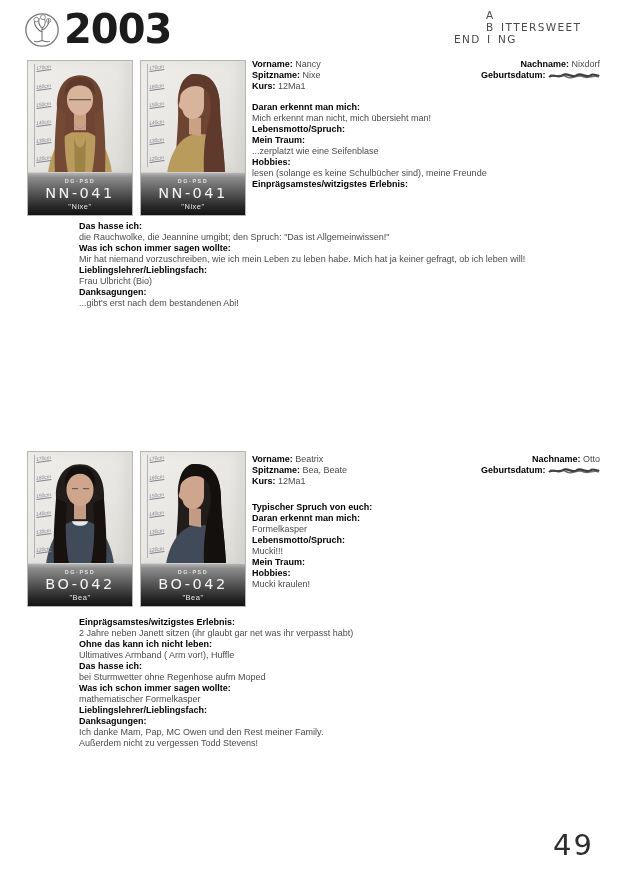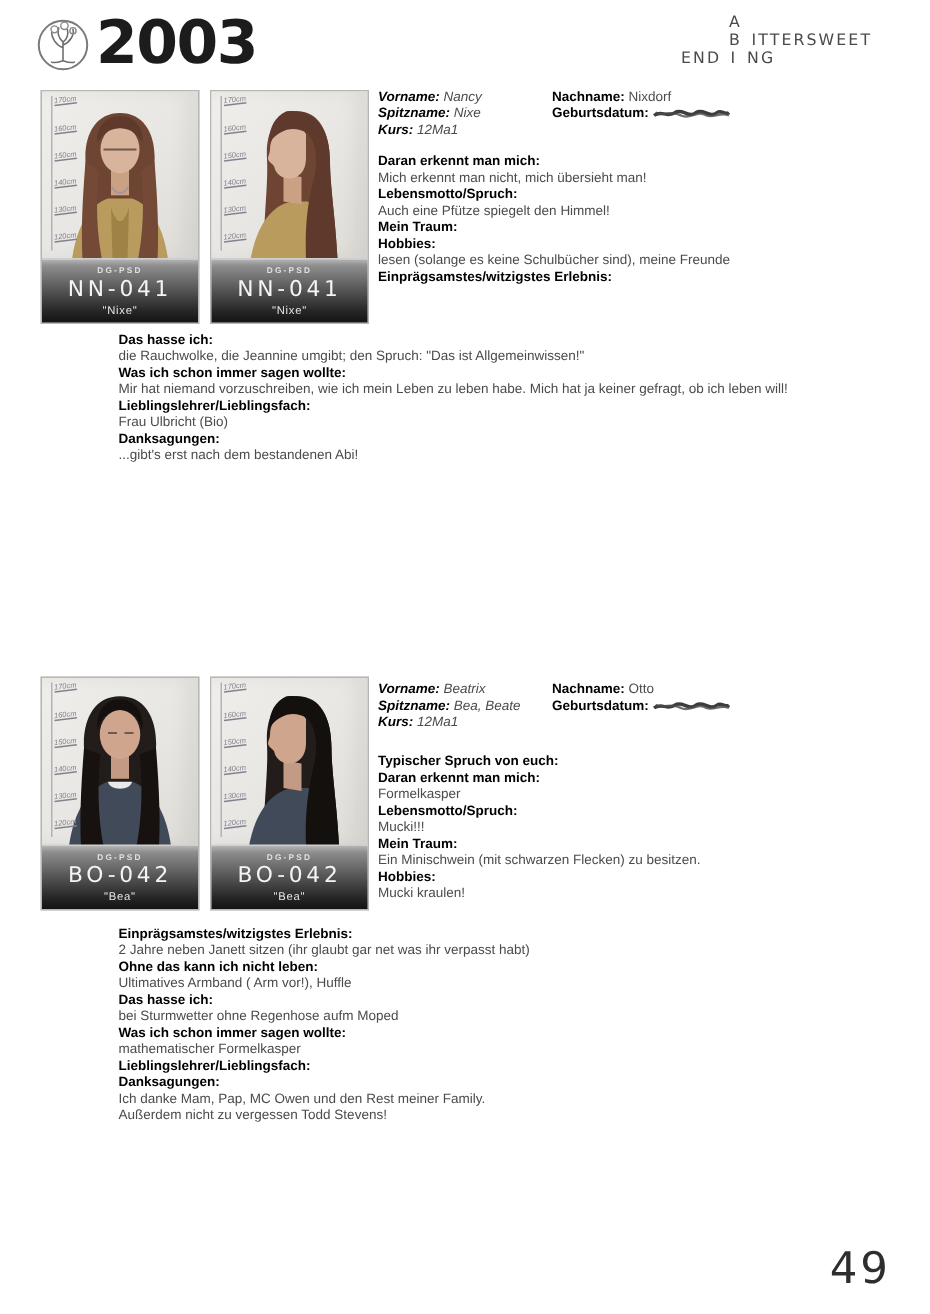--- a/index.html
+++ b/index.html
@@ -14,21 +14,21 @@
        color:#4a4a4a;font-family:"DejaVu Sans",sans-serif;}
   .abi .row{position:relative;height:12px;}
   .abi .row span{position:absolute;white-space:nowrap;}
   .abi .a{left:34px;} .abi .b{left:34px;} .abi .rest{left:49px;text-align:center;}
   .abi .end{left:2px;} .abi .i{left:35px;} .abi .ng{left:46px;}
 
   
   .photos{position:absolute;left:27px;width:218px;}
   .p0 .photos{top:60px;} .p1 .photos{top:451px;}
   .mugshot{position:absolute;top:0;width:104px;height:154px;border:1px solid #b8b6b2;
-           background:#e5e5e5;margin:0;}
+           background:#a16207;margin:0;}
   .mugshot.front{left:0;} .mugshot.side{left:113px;}
   .photo-area{position:absolute;left:0;top:0;right:0;height:112px;overflow:hidden;
               background:linear-gradient(135deg,#f0eeea 0%,#e8e6e2 55%,#dddbd6 100%);
               box-shadow:inset -8px 0 12px rgba(0,0,0,.05);}
   .photo-area svg{position:absolute;left:0;top:0;width:100%;height:100%;}
   .ruler{position:absolute;left:3px;top:0;bottom:0;width:26px;z-index:3;}
   .ruler:before{content:"";position:absolute;left:3px;top:3px;bottom:6px;border-left:1px solid #9a9aa4;opacity:.7;}
   .ruler span{position:absolute;left:5px;font-size:5px;font-style:italic;color:#82828e;
               transform:rotate(-7deg);text-decoration:underline;}
   .ruler span:nth-child(1){top:3px;} .ruler span:nth-child(2){top:22px;}
@@ -39,21 +39,21 @@
          border-top:1px solid #cfcfcf;}
   .plate-small{font-size:5.5px;font-weight:bold;letter-spacing:1.5px;color:#e0e0e0;padding-top:5px;}
   .plate-big{font-size:14.5px;letter-spacing:2.5px;color:#f4f4f4;margin-top:1px;
              font-family:"DejaVu Sans",sans-serif;}
   .plate-nick{font-size:7.5px;color:#e8e8e8;margin-top:1px;letter-spacing:.5px;}
 
   
   .info-col{position:absolute;left:252px;width:348px;font-size:9px;line-height:11px;}
   .p0 .info-col{top:59px;} .p1 .info-col{top:454px;}
   .fields{display:grid;grid-template-columns:116px 1fr;}
-  .fields .c1{grid-column:1;font-style:italic;} .fields .c2{grid-column:2;}
+  .fields .c1{grid-column:1;} .fields .c2{grid-column:2;text-align:right;}
   .fld b{color:#000;} .fld span{color:#4b4b4b;}
   .qa{margin-top:10px;} .p1 .info-col .qa{margin-top:15px;}
   .qa-item .qa-label{font-weight:bold;color:#000;}
   .qa-item .qa-value{color:#4b4b4b;}
   .qa-full{position:absolute;left:42px;width:572px;font-size:9px;line-height:11px;margin-left:37px;}
   .p0 .qa-full{top:221px;} .p1 .qa-full{top:617px;}
   .scribble{display:inline-block;vertical-align:-2px;}
 
   .page-number{position:absolute;right:26px;top:828px;font-size:29px;letter-spacing:2px;
                color:#2e2e2e;font-family:"DejaVu Sans",sans-serif;}
@@ -160,24 +160,24 @@
         </div>
         <div class="fld c1"><b>Kurs:</b> <span>12Ma1</span></div>
       </div>
       <div class="qa">
         <div class="qa-item">
             <div class="qa-label">Daran erkennt man mich:</div>
             <div class="qa-value">Mich erkennt man nicht, mich übersieht man!</div>
           </div>
         <div class="qa-item">
             <div class="qa-label">Lebensmotto/Spruch:</div>
-            <div class="qa-value">Auch eine Pfütze spiegelt den Himmel!</div>
           </div>
         <div class="qa-item">
             <div class="qa-label">Mein Traum:</div>
+            <div class="qa-value">...zerplatzt wie eine Seifenblase</div>
           </div>
         <div class="qa-item">
             <div class="qa-label">Hobbies:</div>
             <div class="qa-value">lesen (solange es keine Schulbücher sind), meine Freunde</div>
           </div>
         <div class="qa-item">
             <div class="qa-label">Einprägsamstes/witzigstes Erlebnis:</div>
           </div>
       </div>
     </div>
@@ -280,21 +280,20 @@
         <div class="qa-item">
             <div class="qa-label">Daran erkennt man mich:</div>
             <div class="qa-value">Formelkasper</div>
           </div>
         <div class="qa-item">
             <div class="qa-label">Lebensmotto/Spruch:</div>
             <div class="qa-value">Mucki!!!</div>
           </div>
         <div class="qa-item">
             <div class="qa-label">Mein Traum:</div>
-            <div class="qa-value">Ein Minischwein (mit schwarzen Flecken) zu besitzen.</div>
           </div>
         <div class="qa-item">
             <div class="qa-label">Hobbies:</div>
             <div class="qa-value">Mucki kraulen!</div>
           </div>
       </div>
     </div>
 
     <div class="qa-full">
       <div class="qa-item">

